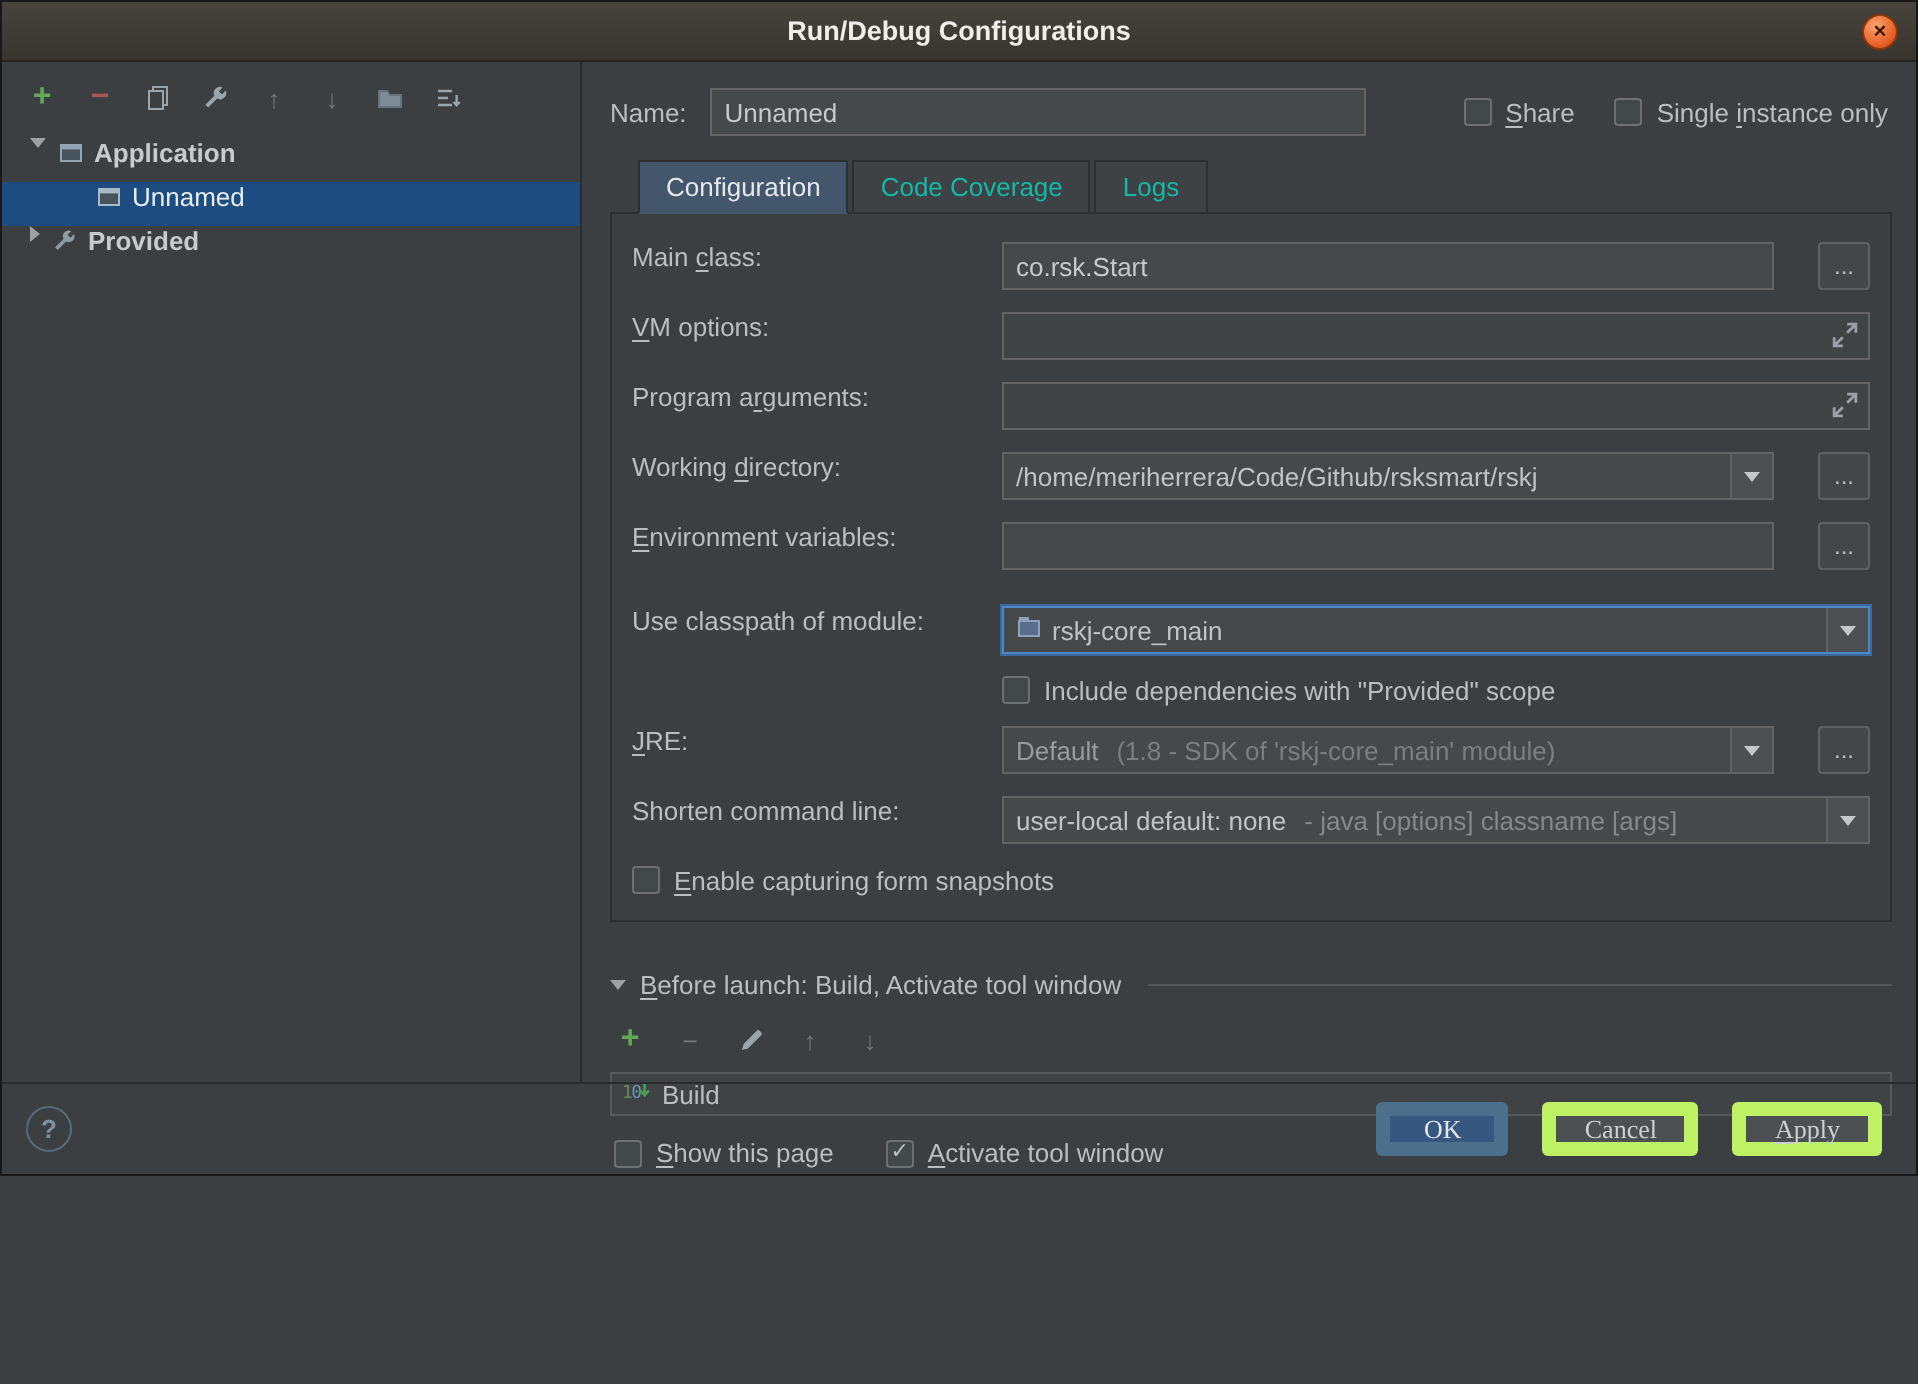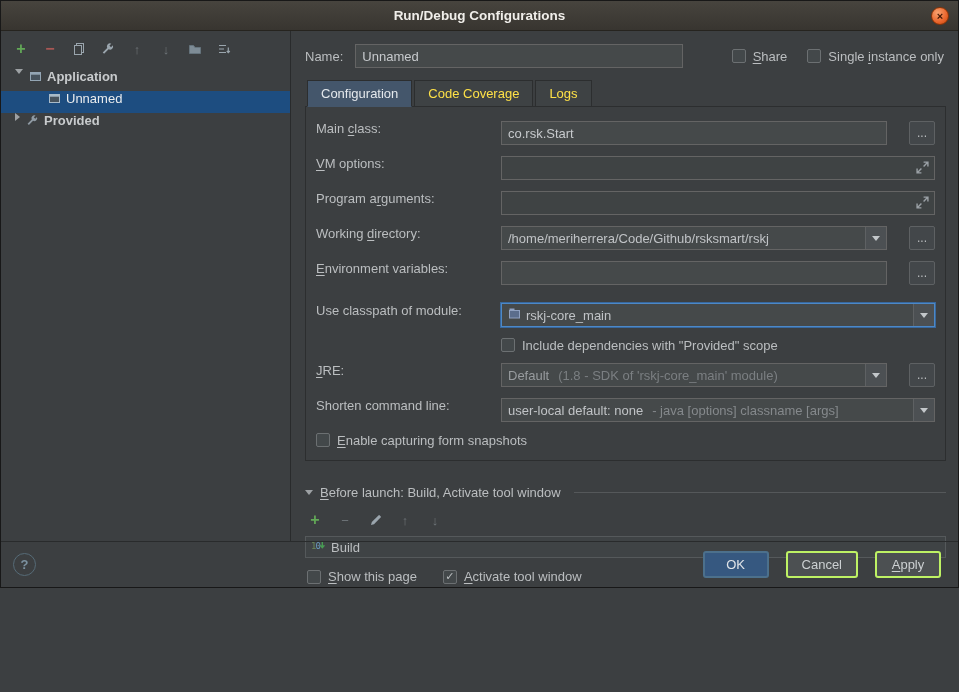--- a/index.html
+++ b/index.html
@@ -44,22 +44,22 @@
   .name-row > label{margin-right:12px}
   .tf{height:24px;background:#45494a;border:1px solid #646464;display:flex;align-items:center;padding:0 6px;color:#c7cacd}
   .name-field{width:328px}
   .share-group{margin-left:auto;display:flex;align-items:center;gap:7px}
   .si-cb{margin-left:13px}
   .cb{width:14px;height:14px;background:#43484a;border:1px solid #6c7072;border-radius:2px;flex:0 0 14px;
       display:inline-flex;align-items:center;justify-content:center;cursor:pointer;position:relative}
   .cb.checked::after{content:"✓";color:#bcc0c2;font-size:11px;line-height:1}
 
   
-  .tabs{display:flex;align-items:flex-start;margin-left:2px;position:relative;z-index:1;margin-bottom:-1px}
-  .tab{padding:5px 13px;margin-right:2px;background:#3e4244;border:1px solid #2c2e2f;color:#fde047;cursor:pointer}
+  .tabs{display:flex;align-items:flex-start;margin-left:14px;position:relative;z-index:1;margin-bottom:-1px}
+  .tab{padding:5px 13px;margin-right:2px;background:#3e4244;border:1px solid #2c2e2f;color:#14b8a6;cursor:pointer}
   .tab.active{background:#44566b;border-bottom:1px solid #44566b;color:#e4e8ec}
   .tab-panel{border:1px solid #2c2e2f;padding:14px 10px 8px;background:#3c3f41}
 
   
   .frow{display:flex;align-items:flex-start;margin-bottom:11px}
   .frow > label{flex:0 0 185px;padding-right:8px;white-space:nowrap}
   .fctrl{flex:1;display:flex;align-items:center;gap:22px;min-width:0}
   .field{flex:1;height:24px;background:#45494a;border:1px solid #646464;display:flex;align-items:center;
          padding:0 6px;position:relative;min-width:0;color:#c7cacd}
   .field.dim{background:#3f4344}
@@ -87,22 +87,22 @@
   .bl-toolbar{display:flex;align-items:center;gap:14px;padding:9px 2px 8px}
   .build-row{height:22px;border:1px solid #55595b;background:#3f4345;display:flex;align-items:center;gap:6px;padding:0 5px;cursor:pointer}
   .bl-checks{display:flex;align-items:center;padding:11px 2px}
   .gap26{width:26px}
 
   
   .footer{flex:0 0 46px;border-top:1px solid #292b2c;display:flex;align-items:center;padding:0 17px 0 12px}
   .help{width:23px;height:23px;border-radius:50%;border:1px solid #566b77;color:#7c92a0;font-weight:bold;
         display:flex;align-items:center;justify-content:center;cursor:pointer}
   .btns{margin-left:auto;display:flex;gap:17px}
-  .btn{min-width:66px;height:27px;padding:0 14px;border-radius:3px;background:#4c5052;border:2px solid #bef264;
-       color:#ccd0d2;font-size:13px;font-family:Liberation Sans, sans-serif;cursor:pointer;
+  .btn{min-width:66px;height:27px;padding:0 14px;border-radius:3px;background:#4c5052;border:7px solid #bef264;
+       color:#ccd0d2;font-size:13px;font-family:Liberation Serif, serif;cursor:pointer;
        display:flex;align-items:center;justify-content:center}
   .btn.primary{background:#365880;border-color:#4c708c;color:#e0e4e8}
   .mn{text-decoration:underline;text-underline-offset:2px}
 </style>
 </head>
 <body>
 
 <div class="window">
 
   <div class="titlebar">

